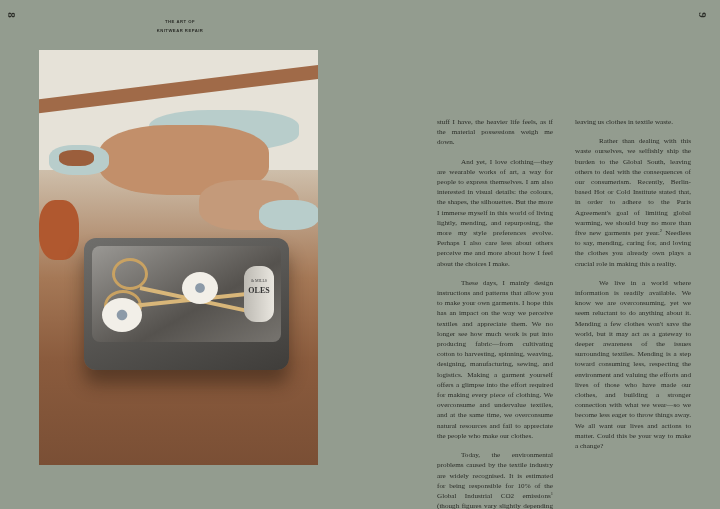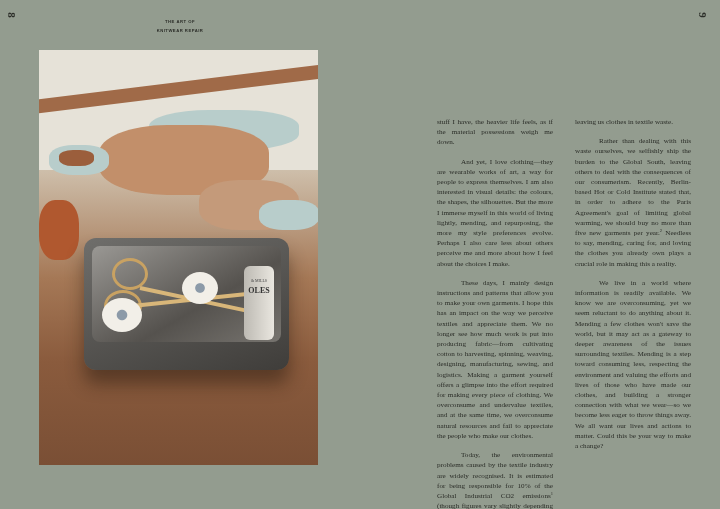--- a/index.html
+++ b/index.html
@@ -45,22 +45,22 @@
   .spool {
     position: absolute; border-radius: 50%; background: radial-gradient(circle, #8c9aa8 0 18%, #f2efe8 22% 100%);
   }
   .scissors-ring {
     position: absolute; border: 3px solid #c9a262; border-radius: 50%;
   }
   .blade {
     position: absolute; height: 4px; background: #d8b679; transform-origin: left center;
   }
   .vial {
-    position: absolute; left: 152px; top: 20px; width: 30px; height: 74px;
-    background: linear-gradient(90deg, #bdbab3, #e9e6df); border-radius: 6px;
+    position: absolute; left: 152px; top: 20px; width: 30px; height: 56px;
+    background: linear-gradient(90deg, #bdbab3, #e9e6df); border-radius: 12px;
   }
   .vial-label {
     position: absolute; left: 0; right: 0; top: 20px;
     font-size: 8px; font-weight: bold; text-align: center; color: #333;
     font-family: "Liberation Serif", serif;
   }
   .column {
     position: absolute; top: 108px; width: 150px;
     font-size: 7.15px; line-height: 10.2px; text-align: justify;
     hyphens: none;

